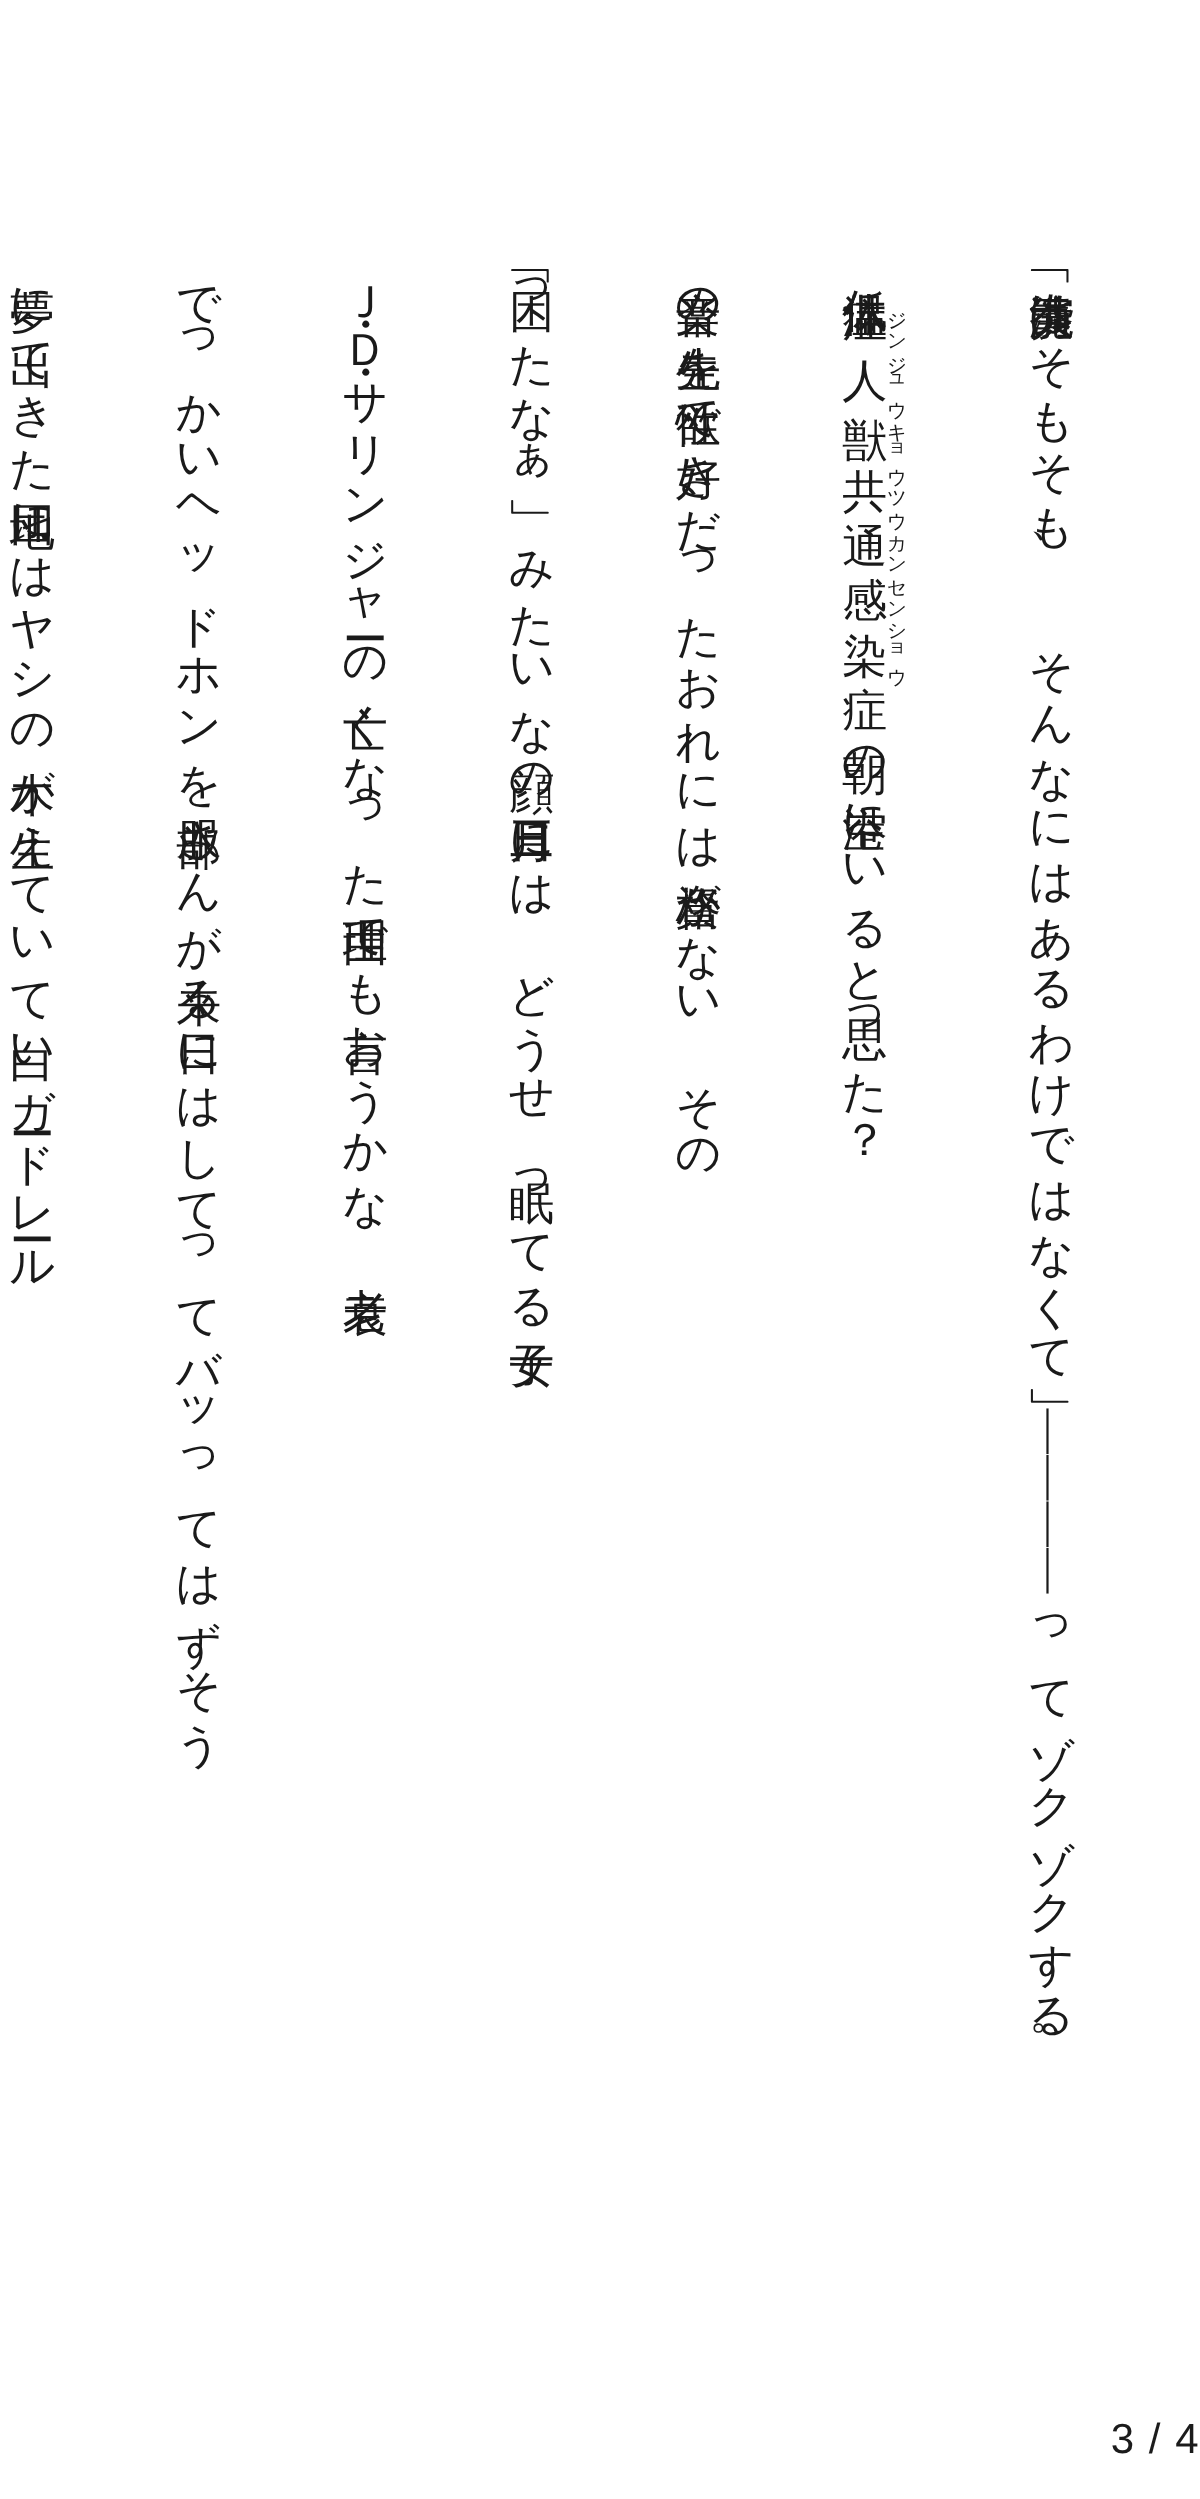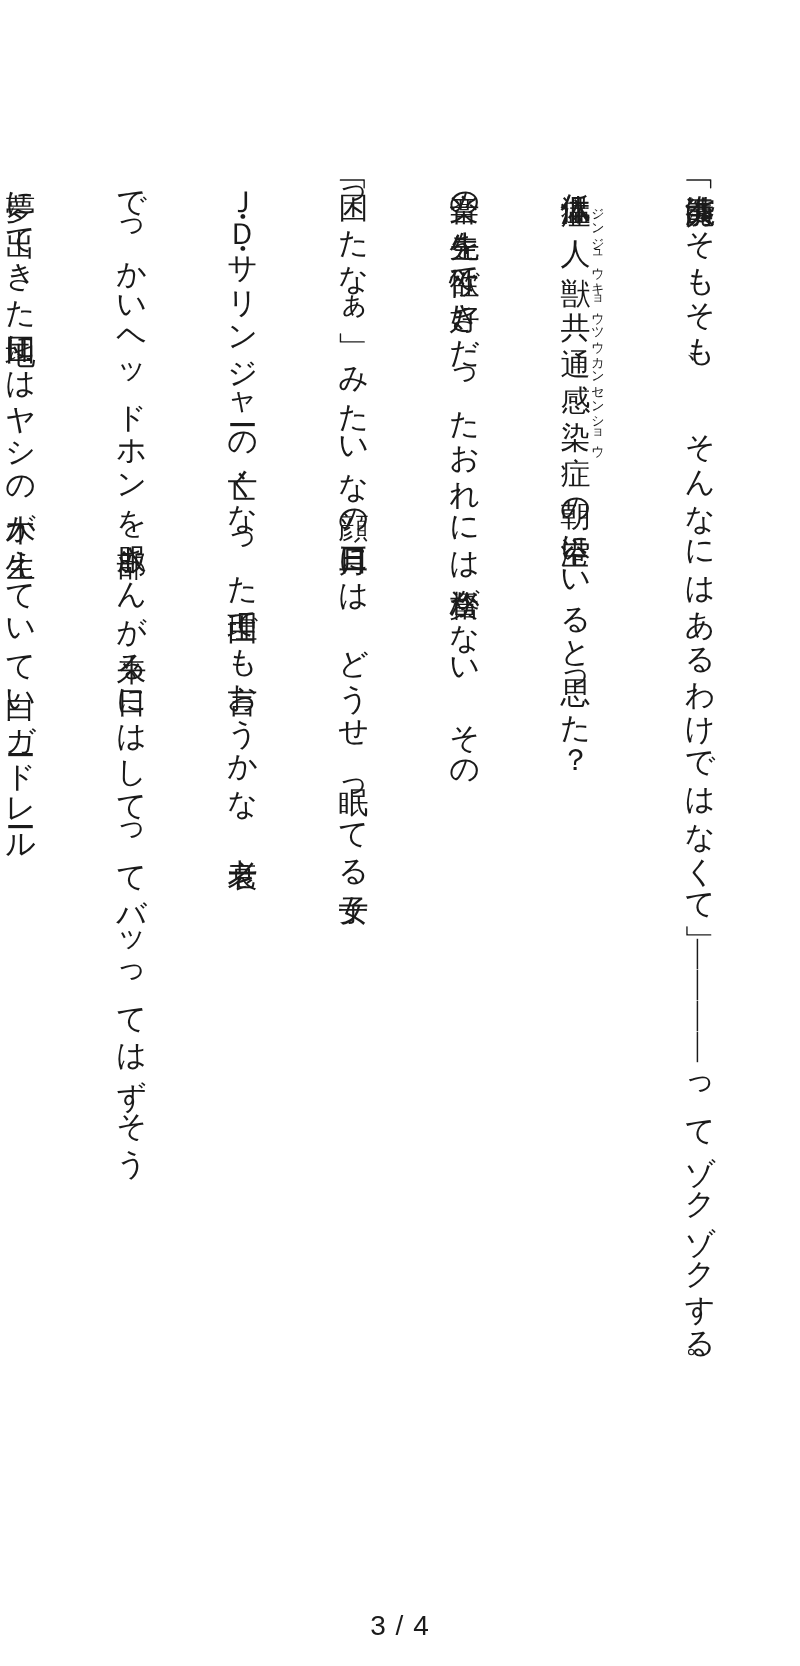--- a/index.html
+++ b/index.html
@@ -41,21 +41,21 @@
     font-size: 13px;
     letter-spacing: 0;
     font-family: inherit;
     color: #1a1a1a;
   }
   .page-indicator {
     position: absolute;
     left: 0;
     right: 0;
     bottom: 24px;
-    text-align: center;
+    text-align: right;
     writing-mode: horizontal-tb;
     font-family: "Liberation Sans", "DejaVu Sans", sans-serif;
     font-size: 28px;
     letter-spacing: 1px;
     color: #1b1b1b;
   }
 </style>
 </head>
 <body>
 

